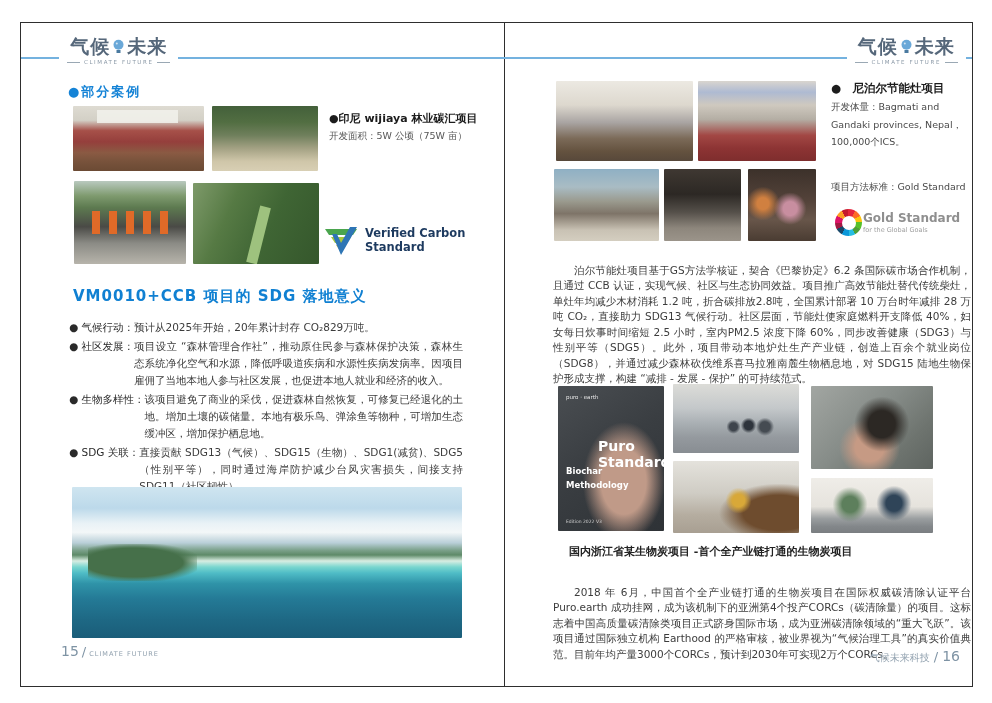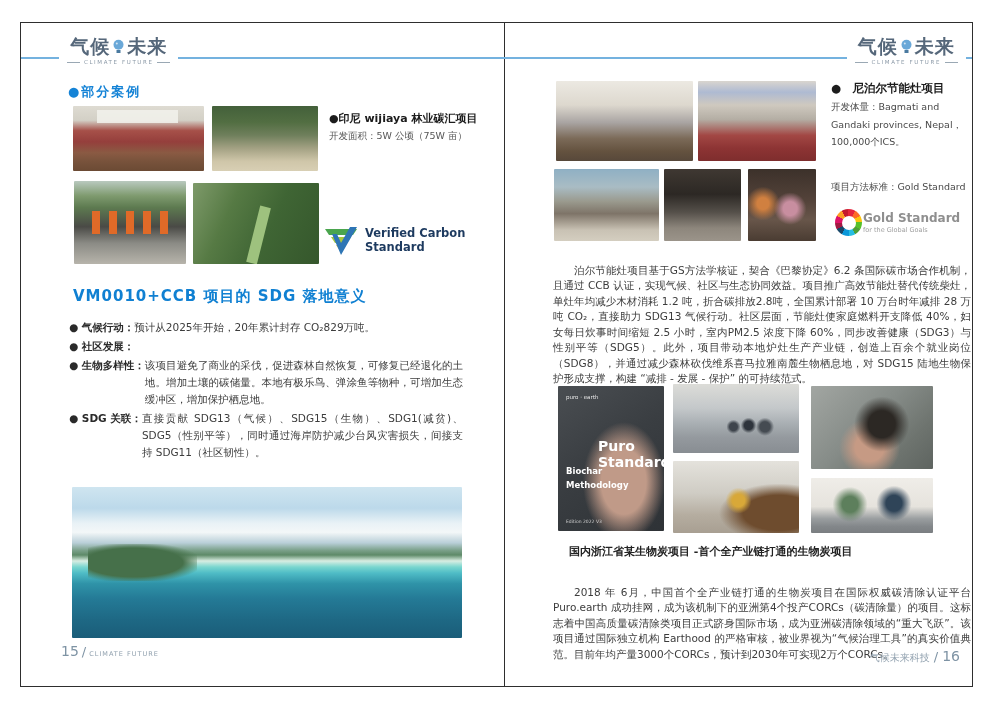--- a/index.html
+++ b/index.html
@@ -39,21 +39,21 @@
   .proj-title-l{position:absolute;left:308px;top:88px;font-size:11px;font-weight:bold;color:#1c1c1c;}
   .proj-line-l{position:absolute;left:308px;top:107px;font-size:9.5px;color:#555;}
 
   .vcs{position:absolute;left:303px;top:203px;display:flex;align-items:center;gap:7px;}
   .vcs-text{font-size:11.5px;font-weight:bold;color:#1d3a5f;line-height:1.2;}
 
   .sdg-title{position:absolute;left:52px;top:264px;font-size:15px;font-weight:bold;color:#1080d2;letter-spacing:1px;}
 
   .bullets{position:absolute;left:48px;top:296px;width:394px;}
   .bullet{display:flex;font-size:10.5px;line-height:17px;margin-bottom:2px;}
-  .b-label{font-weight:bold;white-space:nowrap;color:#2a2a2a;}
+  .b-label{font-weight:normal;white-space:nowrap;color:#2a2a2a;}
   .b-text{flex:1;text-align:justify;color:#3c3c3c;}
 
   .footer-l{position:absolute;left:40px;top:620px;display:flex;align-items:baseline;gap:3px;color:#7e93a4;}
   .footer-l .pg{font-size:14px;}
   .footer-l .slash{font-size:13px;}
   .footer-l .brand{font-size:6.5px;letter-spacing:1px;color:#90a0ae;}
 
   
   .phE{left:51px;top:58px;width:137px;height:80px;background:linear-gradient(180deg,#ece9e2 0%,#ddd8ce 30%,#a9a4a2 52%,#7b6a58 72%,#64523f 88%,#57483a 100%);}
   .phF{left:193px;top:58px;width:118px;height:80px;background:linear-gradient(180deg,#d9d5cf 0%,#aebad2 14%,#cfc9bf 30%,#b4aea4 48%,#a24744 68%,#8d3434 84%,#7e2d2d 100%);}
@@ -146,20 +146,21 @@
 
       <div class="sdg-title">VM0010+CCB 项目的 SDG 落地意义</div>
 
       <div class="bullets">
         <div class="bullet">
           <span class="b-label">● 气候行动：</span>
           <span class="b-text">预计从2025年开始，20年累计封存 CO₂829万吨。</span>
         </div>
         <div class="bullet">
           <span class="b-label">● 社区发展：</span>
+          <span class="b-text">项目设立 “森林管理合作社”，推动原住民参与森林保护决策，森林生态系统净化空气和水源，降低呼吸道疾病和水源性疾病发病率。因项目雇佣了当地本地人参与社区发展，也促进本地人就业和经济的收入。</span>
         </div>
         <div class="bullet">
           <span class="b-label">● 生物多样性：</span>
           <span class="b-text">该项目避免了商业的采伐，促进森林自然恢复，可修复已经退化的土地。增加土壤的碳储量。本地有极乐鸟、弹涂鱼等物种，可增加生态缓冲区，增加保护栖息地。</span>
         </div>
         <div class="bullet">
           <span class="b-label">● SDG 关联：</span>
           <span class="b-text">直接贡献 SDG13（气候）、SDG15（生物）、SDG1(减贫)、SDG5（性别平等），同时通过海岸防护减少台风灾害损失，间接支持 SDG11（社区韧性）。</span>
         </div>
       </div>

